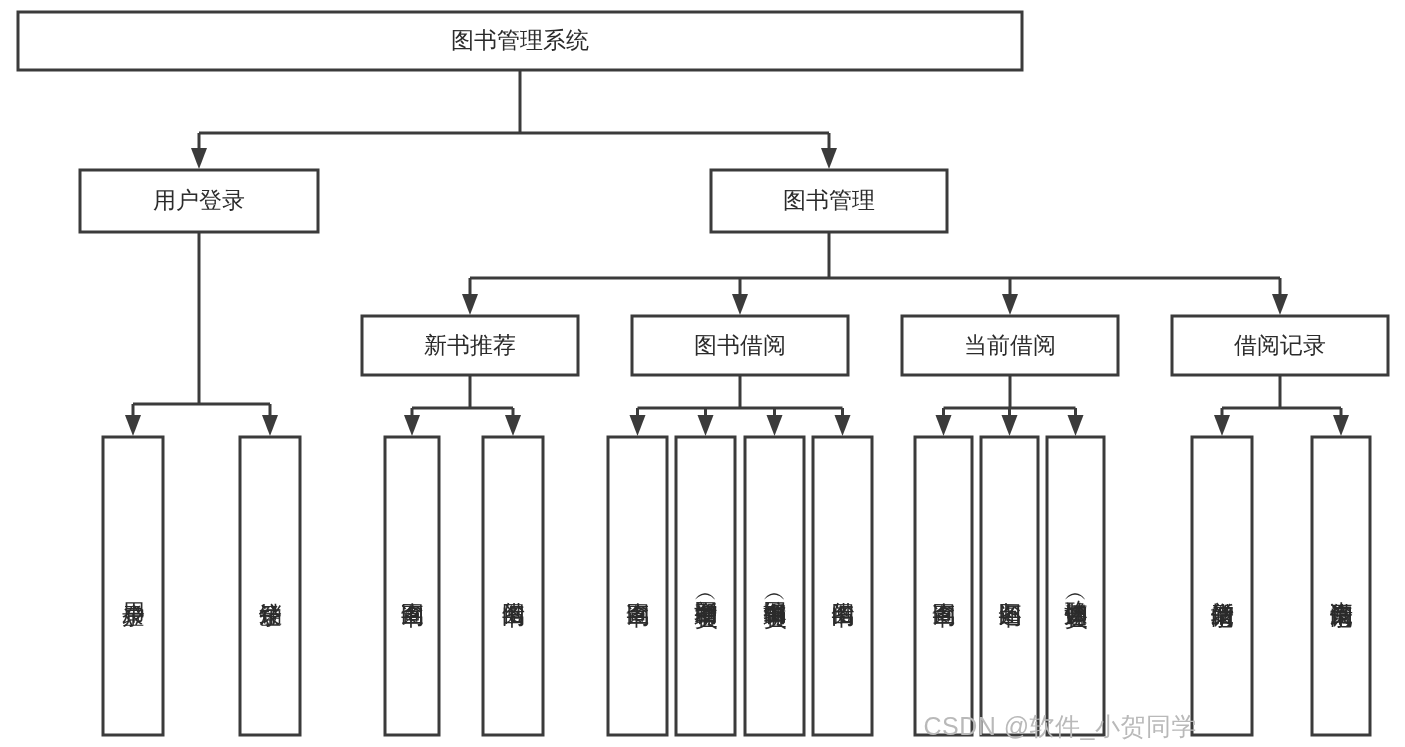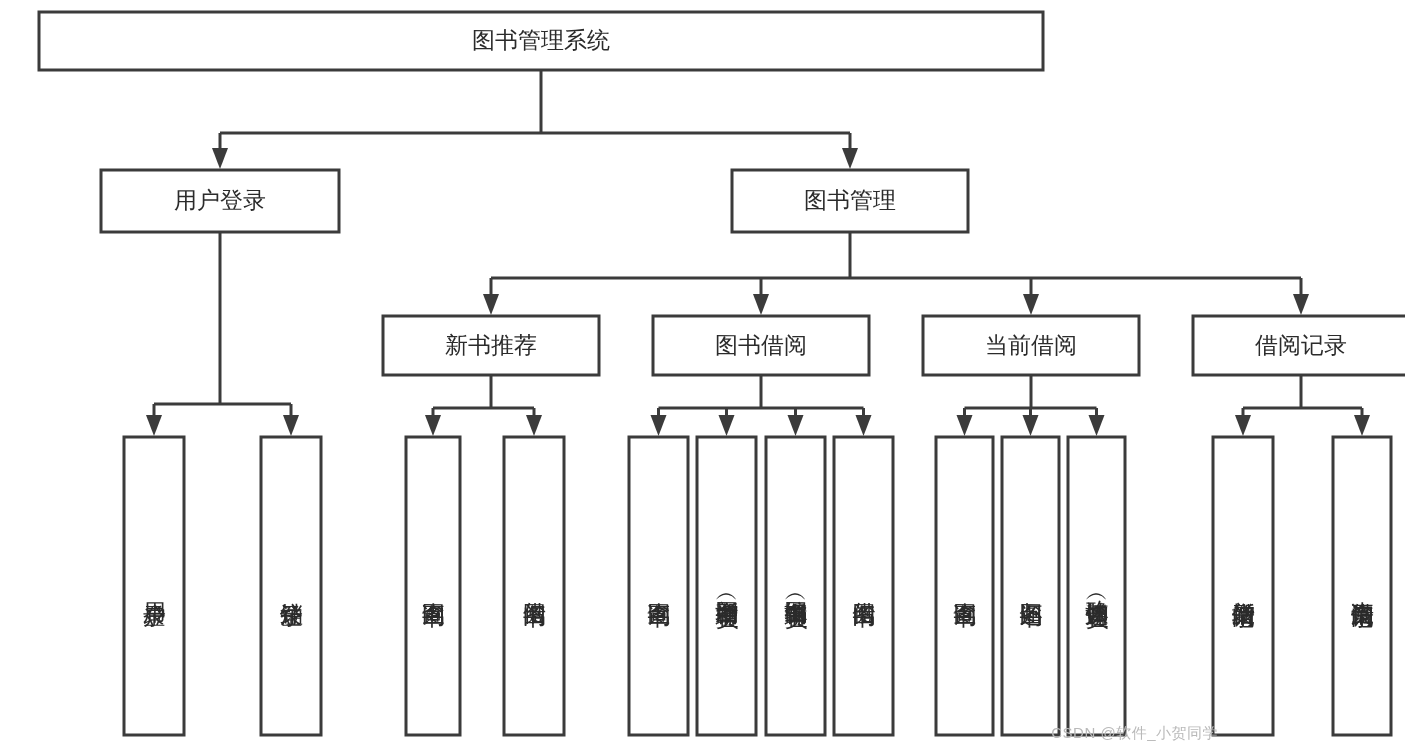--- a/index.html
+++ b/index.html
@@ -3,21 +3,21 @@
 <meta charset="utf-8">
 <title>图书管理系统 结构图</title>
 <style>
   html,body{margin:0;padding:0;background:#ffffff;}
   body{
     width:1405px;height:747px;
     font-family:"Liberation Sans","DejaVu Sans",sans-serif;
     overflow:hidden;
     position:relative;
   }
-  #diagram-root{position:relative;width:1207px;height:747px;background:#fff;margin-left:21px;}
+  #diagram-root{position:relative;width:1207px;height:747px;background:#fff;}
   svg#flow{position:absolute;left:0;top:0;width:1405px;height:747px;display:block;}
 
   .node-box{
     fill:#ffffff;
     stroke:#3b3b3b;
     stroke-width:3;
   }
   .connector{
     stroke:#3b3b3b;
     stroke-width:3;
@@ -46,21 +46,21 @@
     line-height:1.04;
     letter-spacing:1px;
     color:#2b2b2b;
     white-space:nowrap;
     text-align:center;
   }
   .watermark{
     position:absolute;
     right:10px;bottom:4px;
     font-family:"Liberation Sans","DejaVu Sans",sans-serif;
-    font-size:15px;
+    font-size:25px;
     color:#b9b9b9;
     letter-spacing:.5px;
     user-select:none;
     white-space:nowrap;
   }
 </style>
 </head>
 <body>
 
 <div id="diagram-root">

